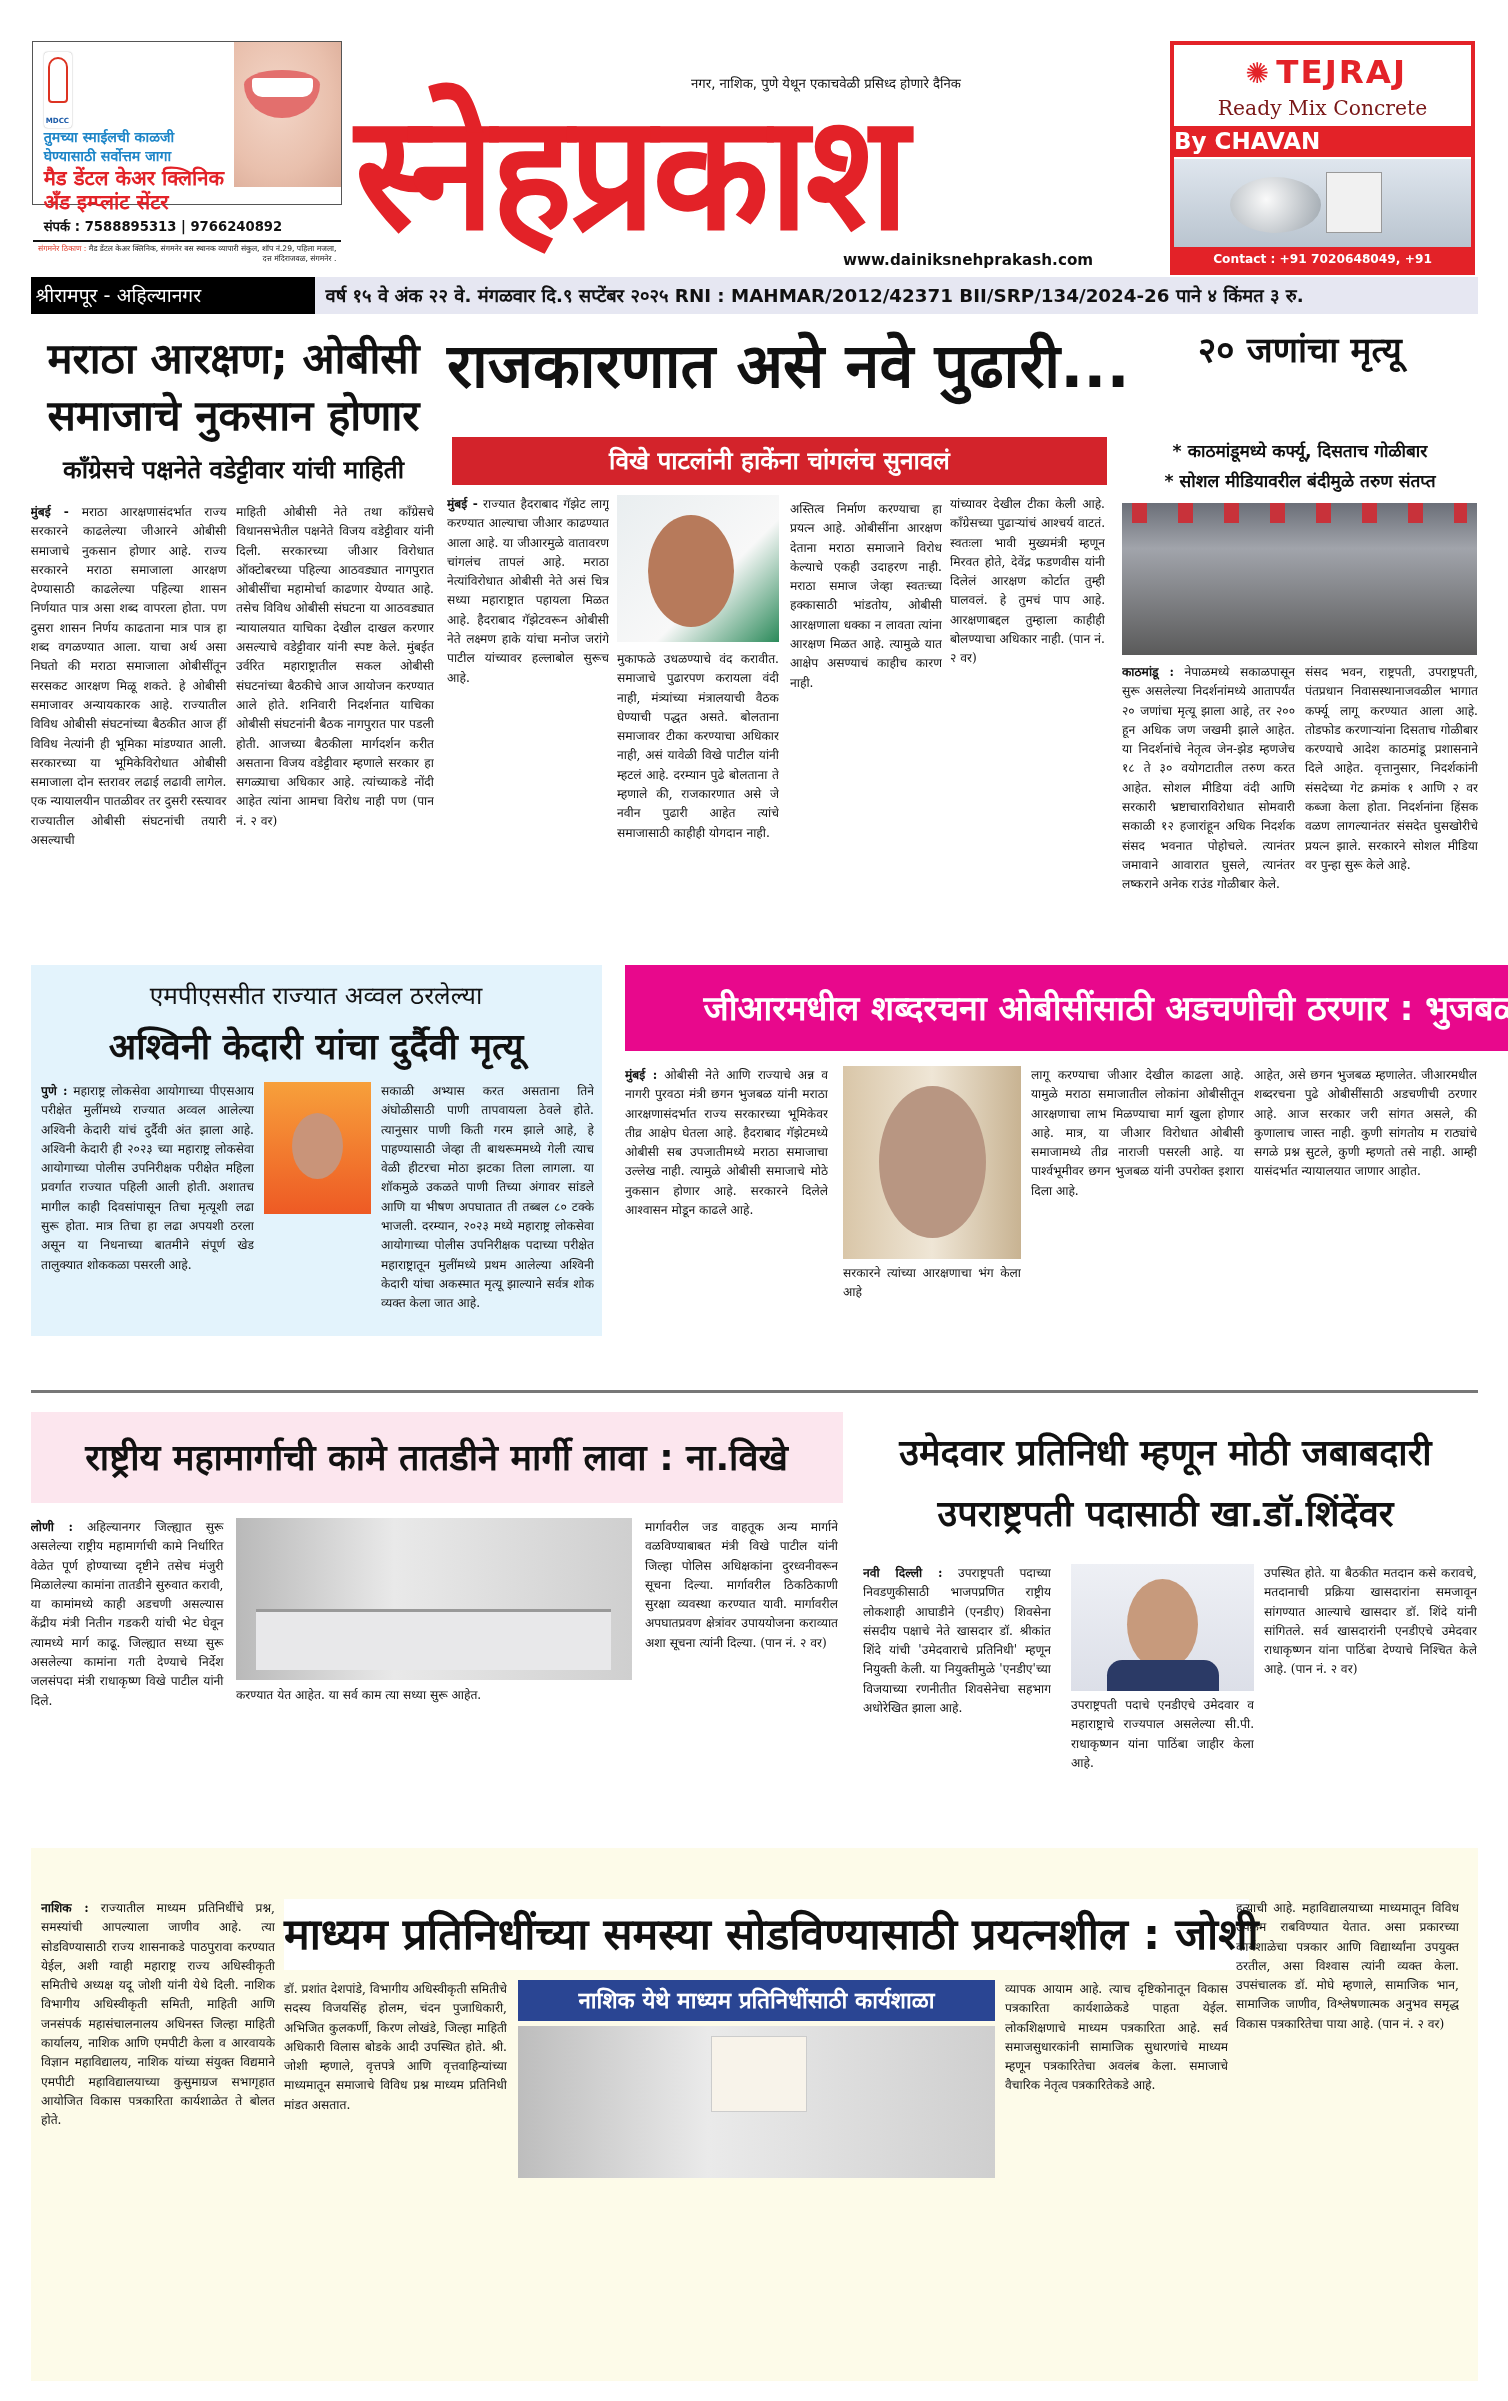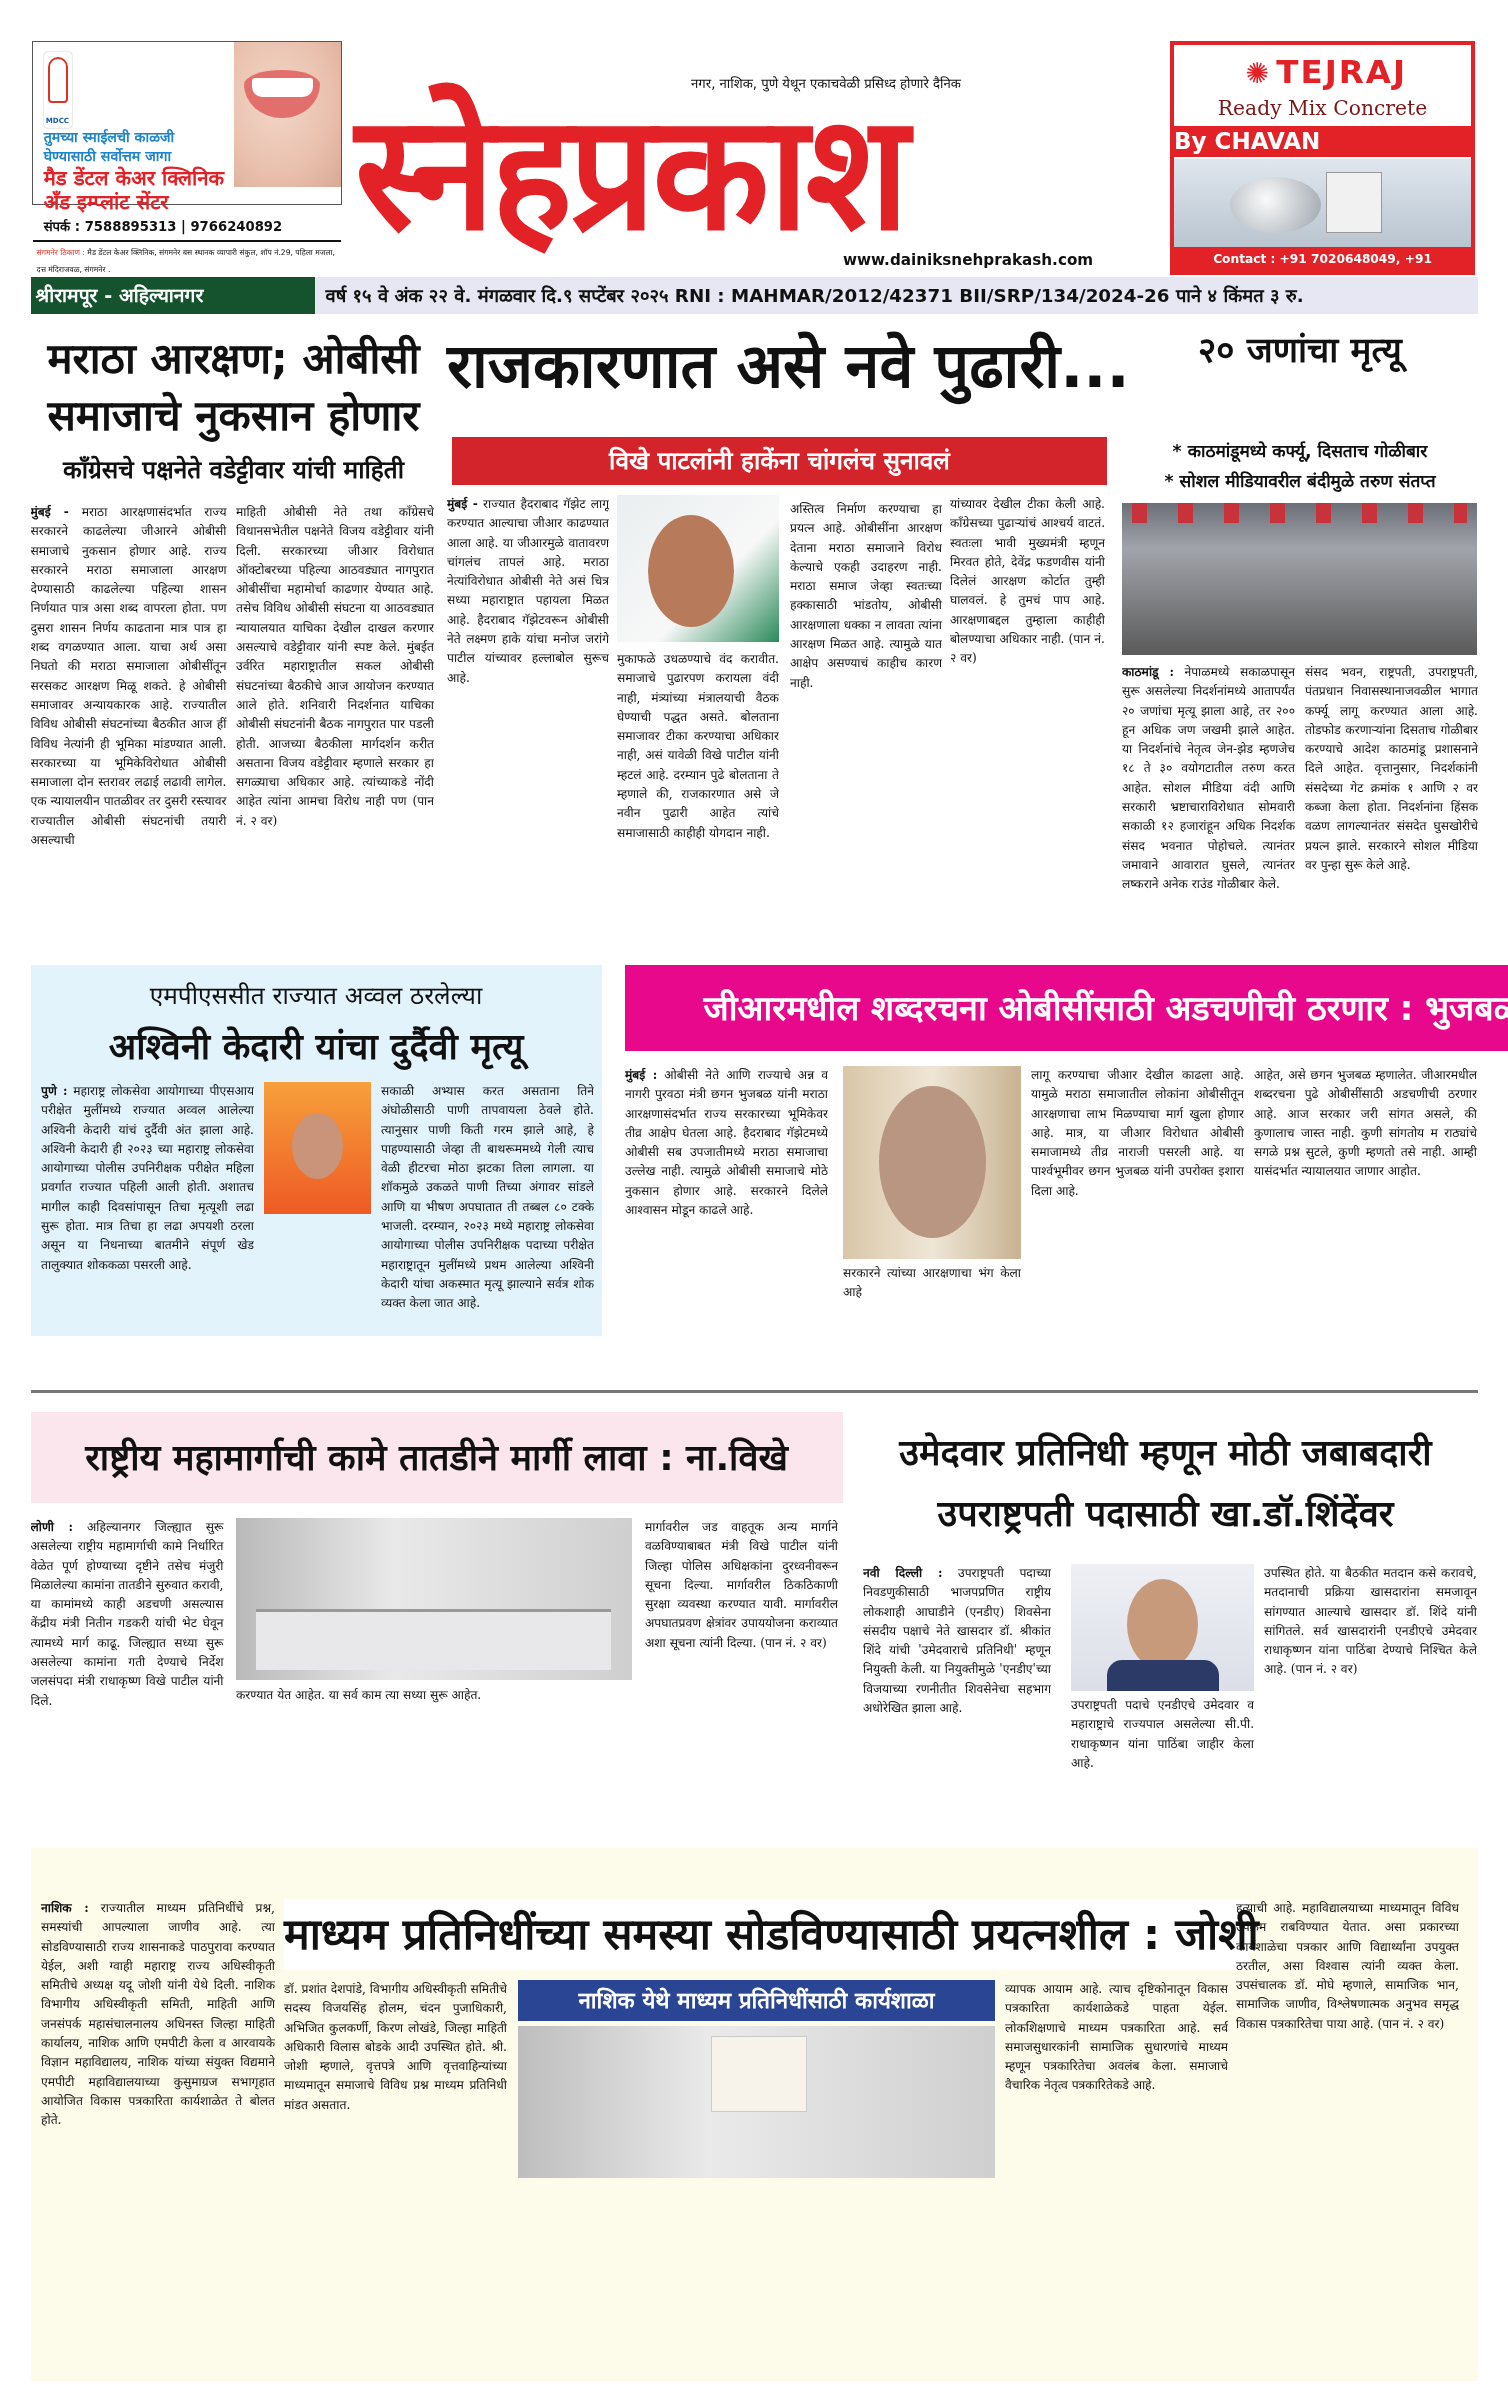--- a/index.html
+++ b/index.html
@@ -8,36 +8,36 @@
   .ad-dental { left: 31.5px; top: 41px; width: 310px; height: 164px; border: 1px solid #555; background: #fff; }
   .ad-dental .logo { position:absolute; left:11.2px; top:10.2px; width:28px; height:76px; border-radius:4.1px; background:#fff; box-shadow:0 0 1.5px #999; }
   .ad-dental .logo .tooth { position:absolute; left:4.1px; top:5.1px; width:20.3px; height:46px; border:2.5px solid #d32; border-radius:10.2px 10.2px 4.1px 4.1px; }
   .ad-dental .logo .mdcc { position:absolute; left:2px; bottom:3px; font-size:7.1px; color:#1a5aa8; font-weight:bold; }
   .ad-dental .mouth { position:absolute; right:0; top:0; width:107px; height:145px; background: radial-gradient(ellipse at 40% 40%, #f3d6c8 0%, #e9c0ad 60%, #d9a995 100%); }
   .ad-dental .lips { position:absolute; right:20.3px; top:28px; width:76px; height:48px; border-radius:50% 50% 50% 50% / 30% 30% 70% 70%; background:#e36f6d; }
   .ad-dental .teeth { position:absolute; right:28px; top:36px; width:61px; height:19.3px; background:#fff; border-radius:3px 3px 10.2px 10.2px; }
   .ad-dental .t1 { position:absolute; left:11.2px; top:86px; font-size:14.2px; color:#1e86c8; font-weight:bold; line-height:19.3px; }
   .ad-dental .t2 { position:absolute; left:11.2px; top:124px; font-size:20.3px; color:#e32228; font-weight:bold; line-height:24.4px; }
   .ad-dental .t3 { position:absolute; left:11.2px; top:175px; font-size:13.2px; color:#111; font-weight:bold; }
-  .ad-dental .addr { position:absolute; left:0; width:100%; font-size:7.6px; text-align:left; padding:2px 4.1px; line-height:17px; }
+  .ad-dental .addr { position:absolute; left:0; width:100%; font-size:7.6px; text-align:right; padding:2px 4.1px; line-height:10px; }
   .ad-dental .addr b { color:#d32; font-weight:normal; }
   .masthead-tag { left: 691px; top: 74px; font-size: 13.2px; color: #111; }
   .masthead-title { left: 355px; top: 86px; width: 630px; height: 173px; font-size: 152px; line-height: 173px; color: #e32228; font-weight: bold; letter-spacing: -3px; font-family: "DejaVu Sans", sans-serif; white-space: nowrap; transform: scaleY(1.05); }
   .masthead-url { left: 843px; top: 251px; font-size: 15.2px; color: #111; font-weight: bold; }
   .ad-tejraj { left: 1170px; top: 41px; width: 305px; height: 234px; border: 4.1px solid #e32228; background:#fff; }
   .ad-tejraj .brand { position:absolute; left:10.2px; top:7.6px; width:284px; text-align:center; font-size:32.5px; font-weight:bold; color:#e32228; letter-spacing:2px; }
   .ad-tejraj .sun { color:#e32228; font-size:28.4px; margin-right:5.1px; }
   .ad-tejraj .sub { position:absolute; left:0; top:51px; width:100%; text-align:center; font-size:20.3px; color:#7a1717; font-family:"DejaVu Serif", serif; }
   .ad-tejraj .by { position:absolute; left:0; top:81px; width:100%; height:30.5px; background:#e32228; color:#fff; font-weight:bold; font-size:23px; text-align:left; line-height:30.5px; }
   .ad-tejraj .truck { position:absolute; left:0; top:114px; width:100%; height:89px; background: linear-gradient(#dfe6ee, #b9c4cf); }
   .ad-tejraj .drum { position:absolute; left:56px; top:132px; width:91px; height:56px; border-radius:50%; background: radial-gradient(circle at 40% 40%, #fafafa, #9aa3ab); }
   .ad-tejraj .cab { position:absolute; left:152px; top:127px; width:56px; height:61px; background:#f1f1f1; border:1px solid #999; }
   .ad-tejraj .contact { position:absolute; left:0; bottom:0; width:100%; height:24.4px; background:#e32228; color:#fff; font-size:12.2px; font-weight:bold; text-align:center; line-height:24.4px; }
   .infobar { left: 30.5px; top: 277px; width: 1447px; height: 37px; background: #e6e7f2; }
-  .infobar .city { position:absolute; left:0; top:0; width:284px; height:37px; background:#14532d; color:#fff; font-size:19.3px; font-weight:bold; line-height:37px; padding-left:5.1px; }
+  .infobar .city { position:absolute; left:0; top:0; width:284px; height:37px; background:#000000; color:#fff; font-size:19.3px; font-weight:normal; line-height:37px; padding-left:5.1px; }
   .infobar .meta { position:absolute; left:295px; top:0; height:37px; line-height:37px; font-size:18.3px; font-weight:bold; color:#111; white-space:nowrap; }
   .hl-black { font-weight: bold; color: #111; }
   .body-text { font-size: 12.2px; line-height: 19.3px; text-align: justify; color: #111; font-family: "DejaVu Serif", serif; }
   .col { position: absolute; overflow: hidden; }
   .photo { position:absolute; overflow:hidden; }
   .red-band { background:#d3232b; color:#fff; font-weight:bold; text-align:center; }
   .pink-band { background:#e8088c; color:#fff; font-weight:bold; text-align:center; }
   .blue-band { background:#2a4593; color:#fff; font-weight:bold; text-align:center; }
   .rule { position:absolute; background:#777; }
   .dateline { font-weight:bold; }

